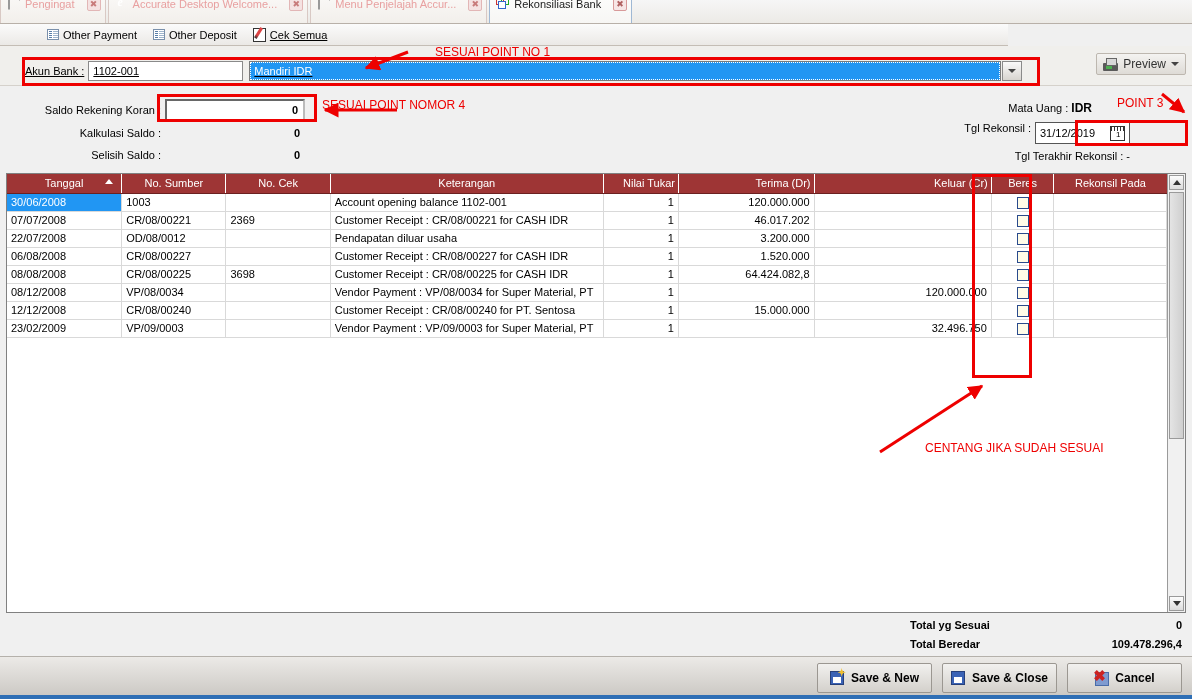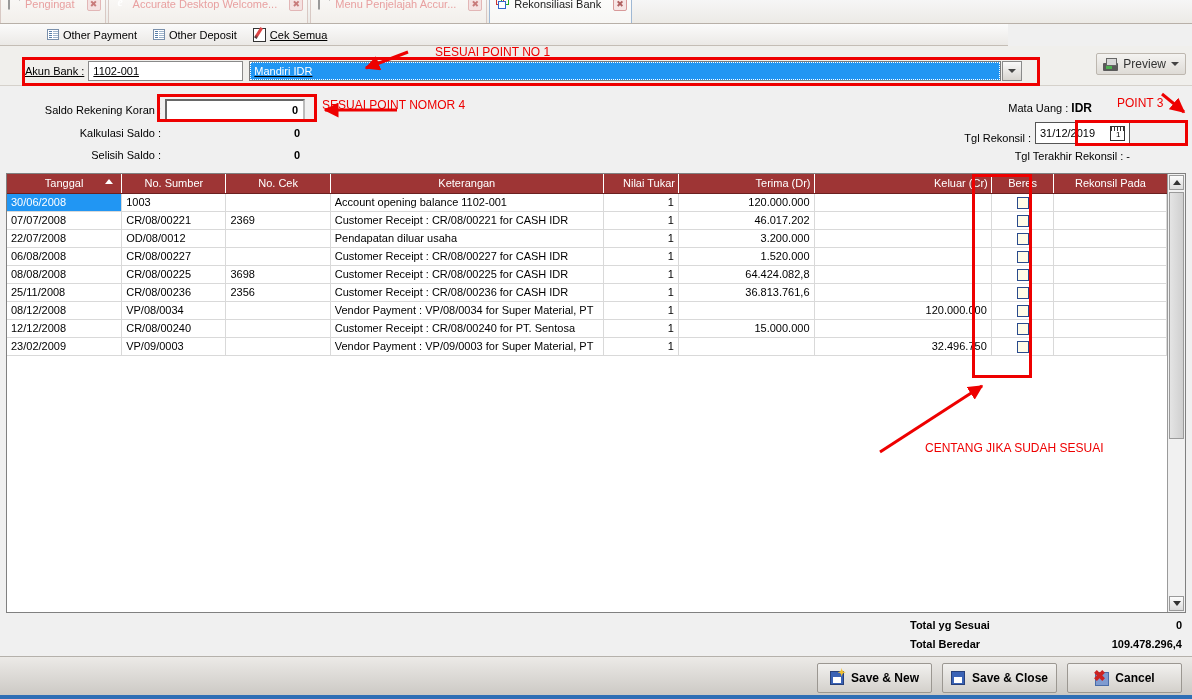--- a/index.html
+++ b/index.html
@@ -169,21 +169,21 @@
   #r-selis { left:0px; top:149px; width:310px; }
   .t-lab { width:165px; text-align:right; font-size:11px; padding-right:4px; }
   #saldo-input {
     width:140px; height:22px; background:#fff; border:2px inset #bbb;
     text-align:right; font-size:11px; font-weight:bold; padding:2px 5px; line-height:14px;
   }
   .val-bold { width:140px; text-align:right; font-size:11px; font-weight:bold; padding-right:5px; }
 
   #r-mata { position:absolute; right:100px; top:101px; font-size:11px; }
   #r-mata b { font-size:12px; }
-  #r-tgl { position:absolute; right:62px; top:122px; display:flex; align-items:flex-end; font-size:11px; }
+  #r-tgl { position:absolute; right:62px; top:122px; display:flex; align-items:flex-start; font-size:11px; }
   #tgl-input {
     width:95px; height:22px; background:#fff; border:1px solid #555;
     font-size:11px; padding:2px 4px; margin-left:4px; position:relative;
     display:flex; align-items:center; justify-content:space-between;
   }
   .ico-cal {
     width:15px; height:15px; background:#fff; border:1px solid #333;
     position:relative; flex:none;
   }
   .ico-cal:before {
@@ -459,31 +459,20 @@
               <td class="c-src">CR/08/00225</td>
               <td class="c-cek">3698</td>
               <td class="c-ket">Customer Receipt : CR/08/00225 for CASH IDR</td>
               <td class="c-rate">1</td>
               <td class="c-dr">64.424.082,8</td>
               <td class="c-cr"></td>
               <td class="c-beres"><span class="cb"></span></td>
               <td class="c-rek"></td>
             </tr>
             <tr>
-              <td class="c-date">25/11/2008</td>
-              <td class="c-src">CR/08/00236</td>
-              <td class="c-cek">2356</td>
-              <td class="c-ket">Customer Receipt : CR/08/00236 for CASH IDR</td>
-              <td class="c-rate">1</td>
-              <td class="c-dr">36.813.761,6</td>
-              <td class="c-cr"></td>
-              <td class="c-beres"><span class="cb"></span></td>
-              <td class="c-rek"></td>
-            </tr>
-            <tr>
               <td class="c-date">08/12/2008</td>
               <td class="c-src">VP/08/0034</td>
               <td class="c-cek"></td>
               <td class="c-ket">Vendor Payment : VP/08/0034 for Super Material, PT</td>
               <td class="c-rate">1</td>
               <td class="c-dr"></td>
               <td class="c-cr">120.000.000</td>
               <td class="c-beres"><span class="cb"></span></td>
               <td class="c-rek"></td>
             </tr>

